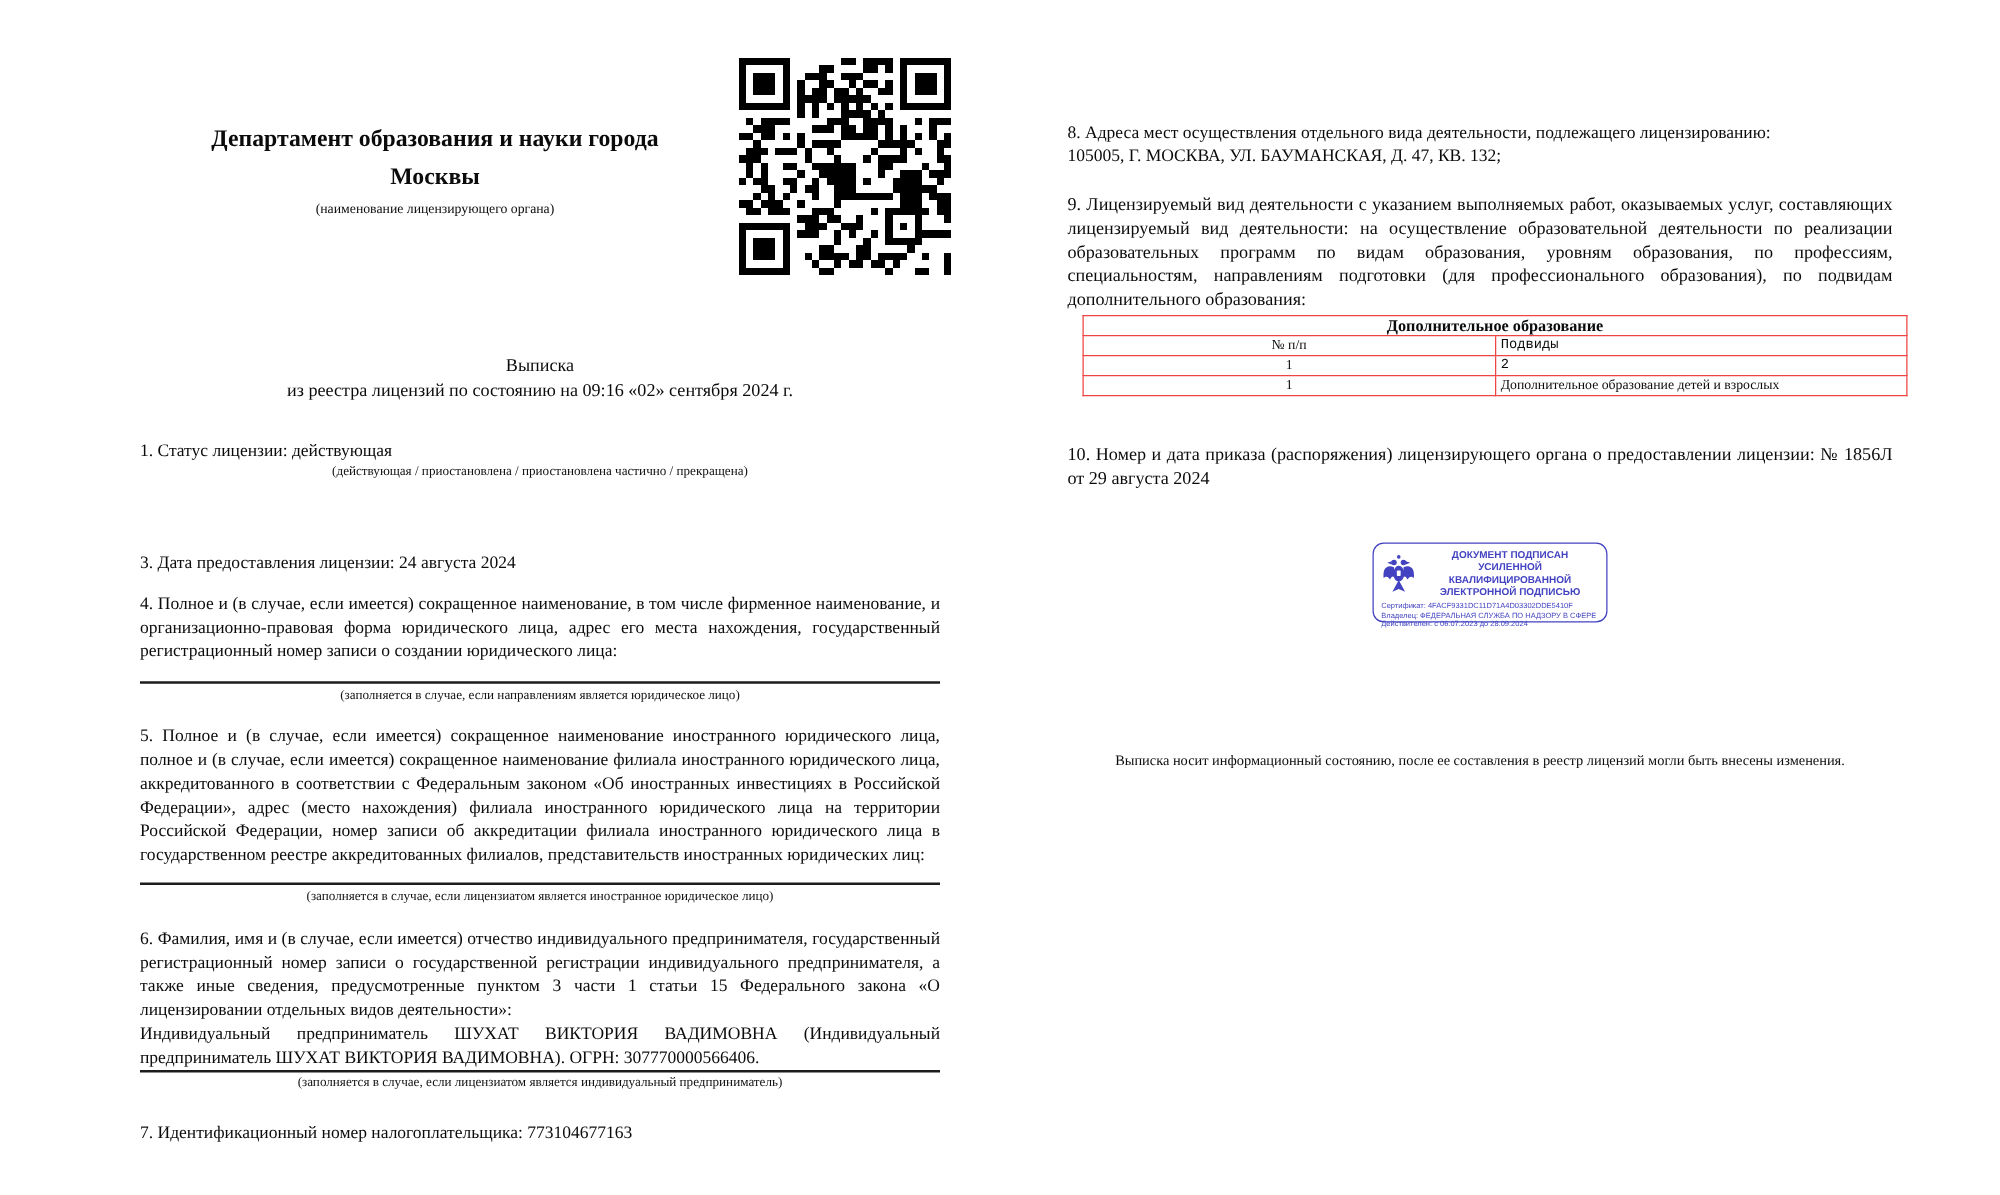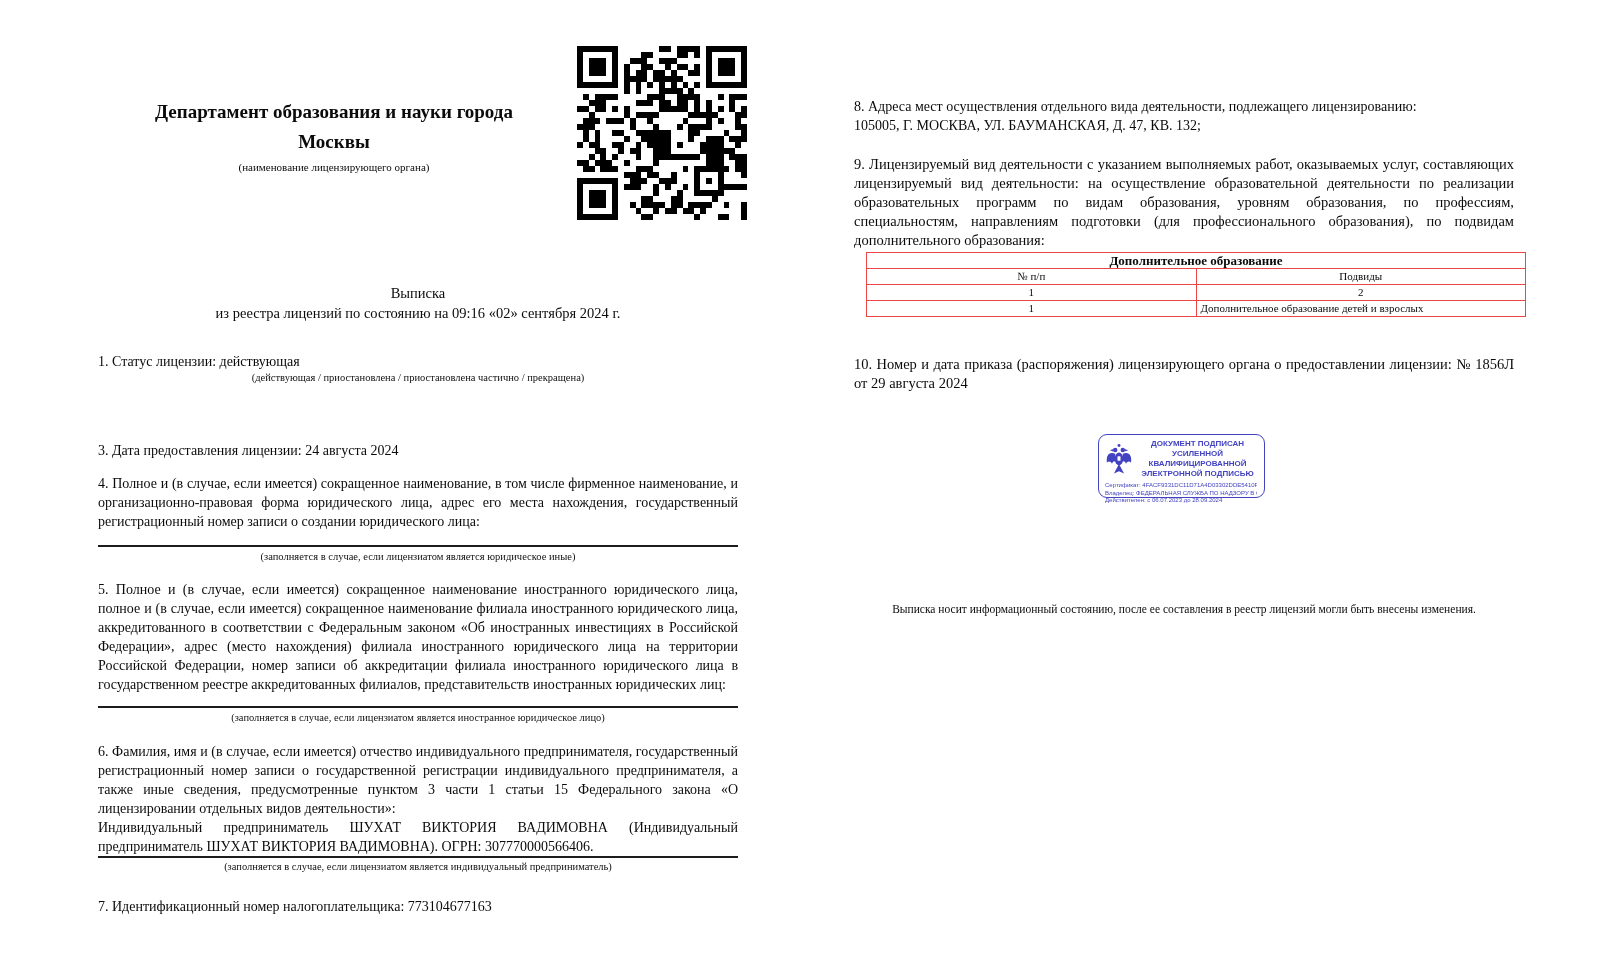--- a/index.html
+++ b/index.html
@@ -2,21 +2,21 @@
 <html lang="ru" style="--stamp: #4343c2;"><head>
 <meta charset="utf-8">
 <style>
   html,body{margin:0;padding:0;}
   body{
     width:1600px;height:956px;background:#ffffff;position:relative;
     font-family:"Liberation Serif","DejaVu Serif",serif;color:#0b0b0b;
     -webkit-font-smoothing:antialiased;
   }
   .col{position:absolute;top:0;height:956px;}
-  #col-left{left:98px;width:640px;text-decoration:underline;}
+  #col-left{left:112px;width:640px;text-decoration:underline;}
   #col-right{left:854px;width:660px;}
   .abs{position:absolute;}
   .para{text-align:justify;font-size:14px;line-height:19px;width:100%;}
   .line{font-size:14px;line-height:19px;}
   .caption{font-size:10.5px;line-height:13px;text-align:center;width:100%;color:#111;}
   .rule{border-top:2px solid #1c1c1c;height:0;width:100%;}
   .center{text-align:center;}
 
   
   .issuer{left:40px;top:97px;width:392px;text-align:center;}
@@ -30,25 +30,25 @@
   
   .doc-title{left:0;top:284px;width:100%;}
   .doc-title div{font-size:14.5px;line-height:19.5px;}
 
   
   table.lic{border-collapse:collapse;width:660px;table-layout:fixed;
     font-size:11px;line-height:13px;}
   table.lic td{border:1px solid #ef4444;padding:1px 4px;vertical-align:middle;}
   td.t-title{font-weight:bold;font-size:13px;text-align:center;padding:2px 4px;}
   td.t-num{width:52px;text-align:center;}
-  td.t-center{text-align:center;}
+  td.t-center{text-align:left;font-family:Liberation Mono, monospace;}
 
   
   .stamp{
-    left:244px;top:434px;width:167px;height:64px;box-sizing:border-box;
+    left:244px;top:434px;width:188px;height:64px;box-sizing:border-box;
     border:1.5px solid var(--stamp,#4343c2);border-radius:9px;
     padding:4px 7px 3px 6px;color:var(--stamp,#4343c2);
     font-family:"Liberation Sans","DejaVu Sans",sans-serif;
   }
   .stamp-top{display:flex;align-items:center;gap:5px;}
   .stamp-eagle{width:28px;height:33px;flex:none;}
   .stamp-title{flex:1;text-align:center;font-weight:bold;font-size:8px;line-height:10px;}
   .stamp-details{margin-top:3px;font-size:6px;line-height:7.5px;white-space:nowrap;overflow:hidden;}
 
   .note{left:0;top:602px;width:100%;text-align:center;font-size:11.5px;line-height:15px;}
@@ -485,21 +485,21 @@
   </div>
 
   <div class="abs line" style="left:0;top:352px;">1. Статус лицензии: действующая</div>
   <div class="abs caption" style="left:0;top:371px;">(действующая / приостановлена / приостановлена частично / прекращена)</div>
 
 
   <div class="abs line" style="left:0;top:441px;">3. Дата предоставления лицензии: 24 августа 2024</div>
 
   <div class="abs para" style="left:0;top:474px;">4. Полное и (в случае, если имеется) сокращенное наименование, в том числе фирменное наименование, и организационно-правовая форма юридического лица, адрес его места нахождения, государственный регистрационный номер записи о создании юридического лица:</div>
   <div class="abs rule" style="left:0;top:545px;"></div>
-  <div class="abs caption" style="left:0;top:550px;">(заполняется в случае, если лицензиатом является юридическое иные)</div>
+  <div class="abs caption" style="left:0;top:550px;">(заполняется в случае, если направлениям является юридическое лицо)</div>
 
   <div class="abs para" style="left:0;top:580px;">5. Полное и (в случае, если имеется) сокращенное наименование иностранного юридического лица, полное и (в случае, если имеется) сокращенное наименование филиала иностранного юридического лица, аккредитованного в соответствии с Федеральным законом «Об иностранных инвестициях в Российской Федерации», адрес (место нахождения) филиала иностранного юридического лица на территории Российской Федерации, номер записи об аккредитации филиала иностранного юридического лица в государственном реестре аккредитованных филиалов, представительств иностранных юридических лиц:</div>
   <div class="abs rule" style="left:0;top:706px;"></div>
   <div class="abs caption" style="left:0;top:711px;">(заполняется в случае, если лицензиатом является иностранное юридическое лицо)</div>
 
   <div class="abs" style="left:0;top:742px;width:100%;">
     <div class="para">6. Фамилия, имя и (в случае, если имеется) отчество индивидуального предпринимателя, государственный регистрационный номер записи о государственной регистрации индивидуального предпринимателя, а также иные сведения, предусмотренные пунктом 3 части 1 статьи 15 Федерального закона «О лицензировании отдельных видов деятельности»:</div>
     <div class="para">Индивидуальный предприниматель ШУХАТ ВИКТОРИЯ ВАДИМОВНА (Индивидуальный предприниматель ШУХАТ ВИКТОРИЯ ВАДИМОВНА). ОГРН: 307770000566406.</div>
   </div>
   <div class="abs rule" style="left:0;top:856px;"></div>

